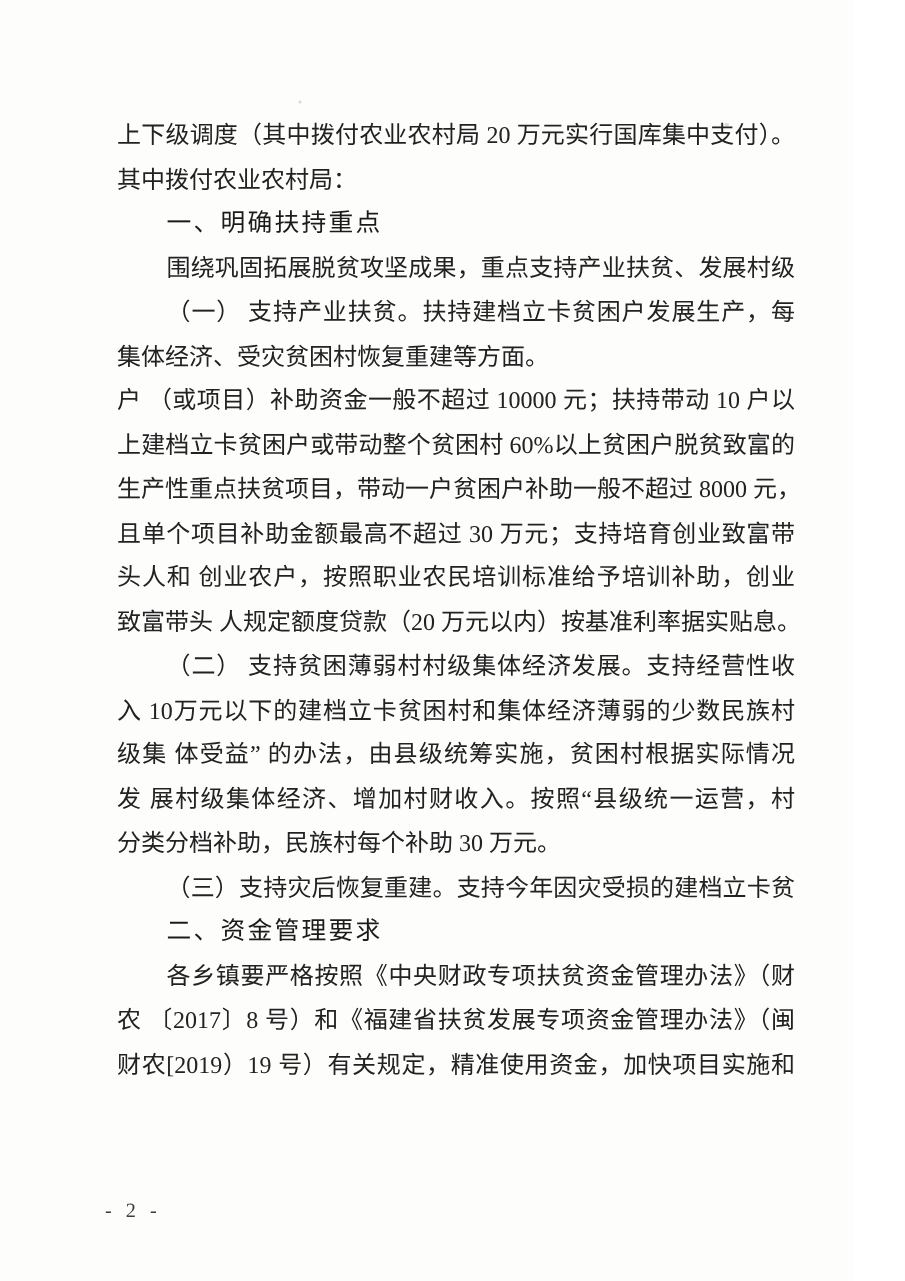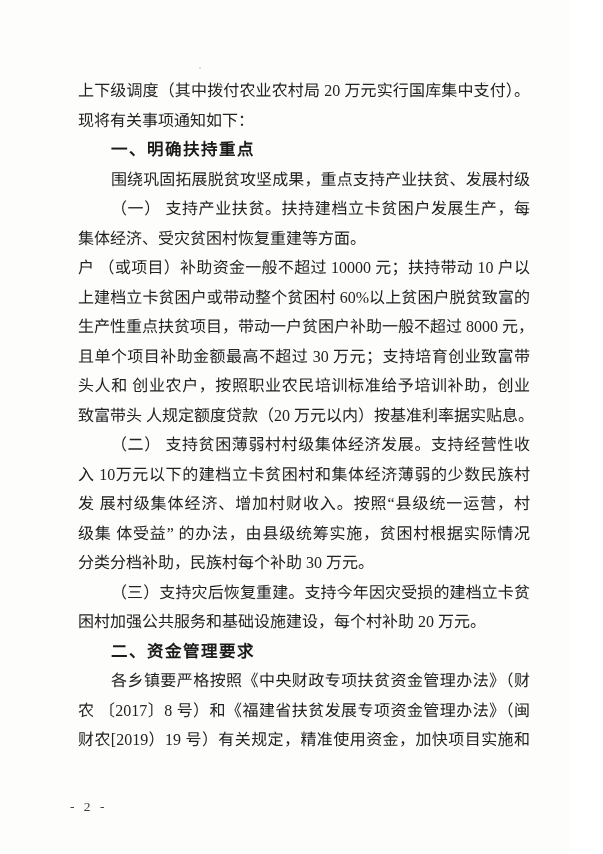--- a/index.html
+++ b/index.html
@@ -34,21 +34,21 @@
     text-align: justify;
     height: 29.5px;
   }
   .line.full {
     text-align-last: justify;
   }
   .line.indent {
     text-indent: 33px;
   }
   .line.bold {
-    font-weight: bold;
+    font-weight: normal;
     font-family: "Liberation Sans", "DejaVu Sans", sans-serif;
     font-size: 16.5px;
     letter-spacing: 1.5px;
     color: #1b1b1b;
   }
   .page-number {
     position: absolute;
     left: 70px;
     top: 799px;
     font-size: 13.5px;
@@ -64,38 +64,37 @@
   }
   .speck-a { left: 483px; top: 82px; width: 3px; height: 2px; }
   .speck-b { left: 199px; top: 67px; width: 2px; height: 2px; }
 </style>
 </head>
 <body>
 
 <div class="page">
   <div class="doc-body" id="doc-body">
       <div class="line full">上下级调度（其中拨付农业农村局 20 万元实行国库集中支付）。</div>
-      <div class="line">现将有关事项通知如下：</div>
+      <div class="line">其中拨付农业农村局：</div>
       <div class="line indent bold">一、明确扶持重点</div>
       <div class="line indent full">围绕巩固拓展脱贫攻坚成果，重点支持产业扶贫、发展村级</div>
       <div class="line indent full">（一） 支持产业扶贫。扶持建档立卡贫困户发展生产，每</div>
       <div class="line">集体经济、受灾贫困村恢复重建等方面。</div>
       <div class="line full">户 （或项目）补助资金一般不超过 10000 元；扶持带动 10 户以</div>
       <div class="line full">上建档立卡贫困户或带动整个贫困村 60%以上贫困户脱贫致富的</div>
       <div class="line full">生产性重点扶贫项目，带动一户贫困户补助一般不超过 8000 元，</div>
       <div class="line full">且单个项目补助金额最高不超过 30 万元；支持培育创业致富带</div>
       <div class="line full">头人和 创业农户，按照职业农民培训标准给予培训补助，创业</div>
       <div class="line full">致富带头 人规定额度贷款（20 万元以内）按基准利率据实贴息。</div>
       <div class="line indent full">（二） 支持贫困薄弱村村级集体经济发展。支持经营性收</div>
       <div class="line full">入 10万元以下的建档立卡贫困村和集体经济薄弱的少数民族村</div>
+      <div class="line full">级集 体受益” 的办法，由县级统筹实施，贫困村根据实际情况</div>
       <div class="line full">发 展村级集体经济、增加村财收入。按照“县级统一运营，村</div>
-      <div class="line full">级集 体受益” 的办法，由县级统筹实施，贫困村根据实际情况</div>
       <div class="line">分类分档补助，民族村每个补助 30 万元。</div>
       <div class="line indent full">（三）支持灾后恢复重建。支持今年因灾受损的建档立卡贫</div>
-      <div class="line">困村加强公共服务和基础设施建设，每个村补助 20 万元。</div>
       <div class="line indent bold">二、资金管理要求</div>
       <div class="line indent full">各乡镇要严格按照《中央财政专项扶贫资金管理办法》（财</div>
       <div class="line full">农 〔2017〕8 号）和《福建省扶贫发展专项资金管理办法》（闽</div>
       <div class="line full">财农[2019）19 号）有关规定，精准使用资金，加快项目实施和</div>
     </div>
   <div class="page-number">- 2 -</div>
   <div class="scan-speck speck-a"></div>
   <div class="scan-speck speck-b"></div>
 </div>
 

